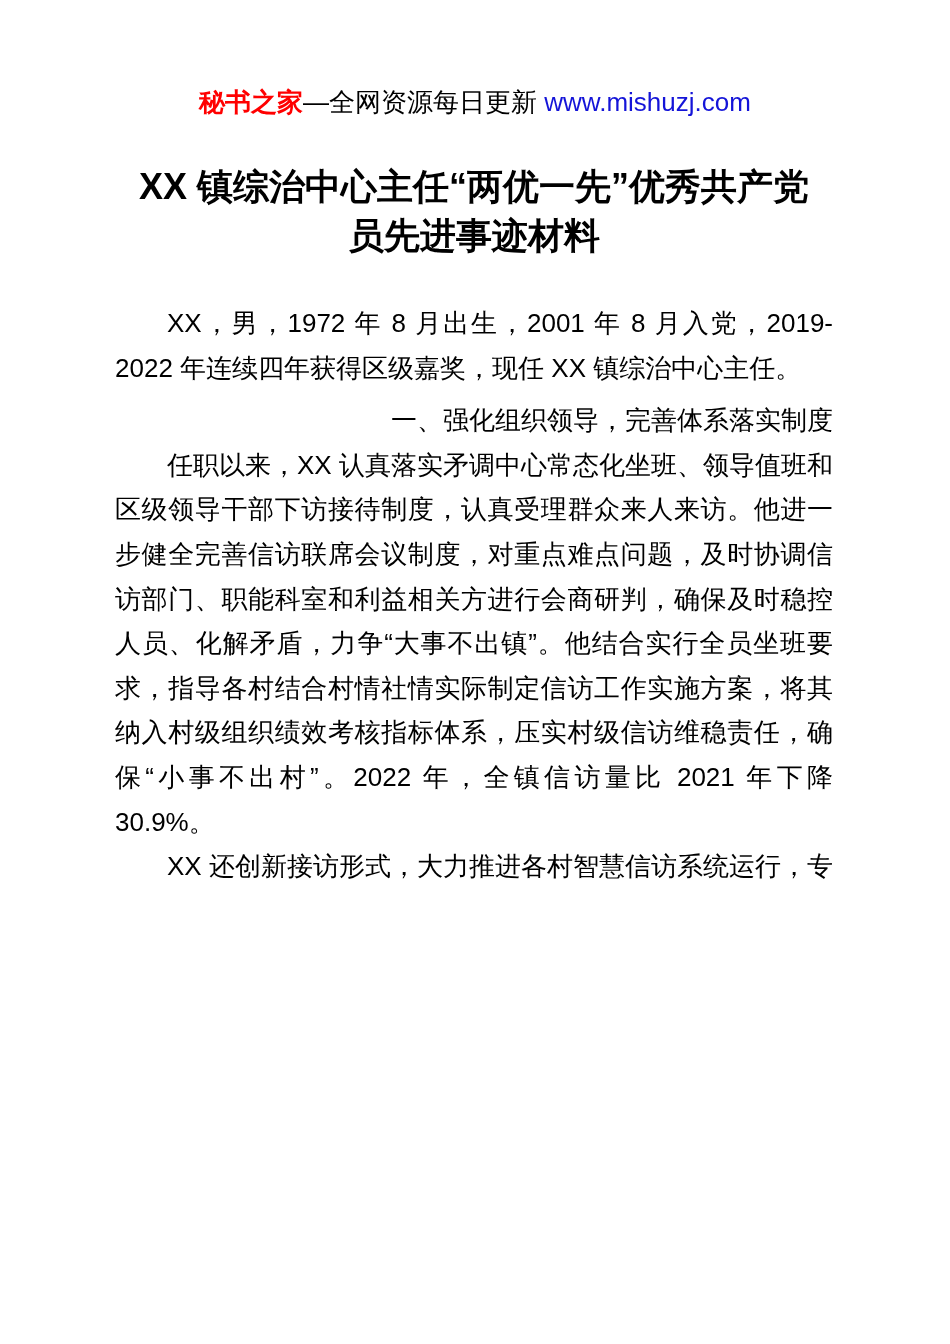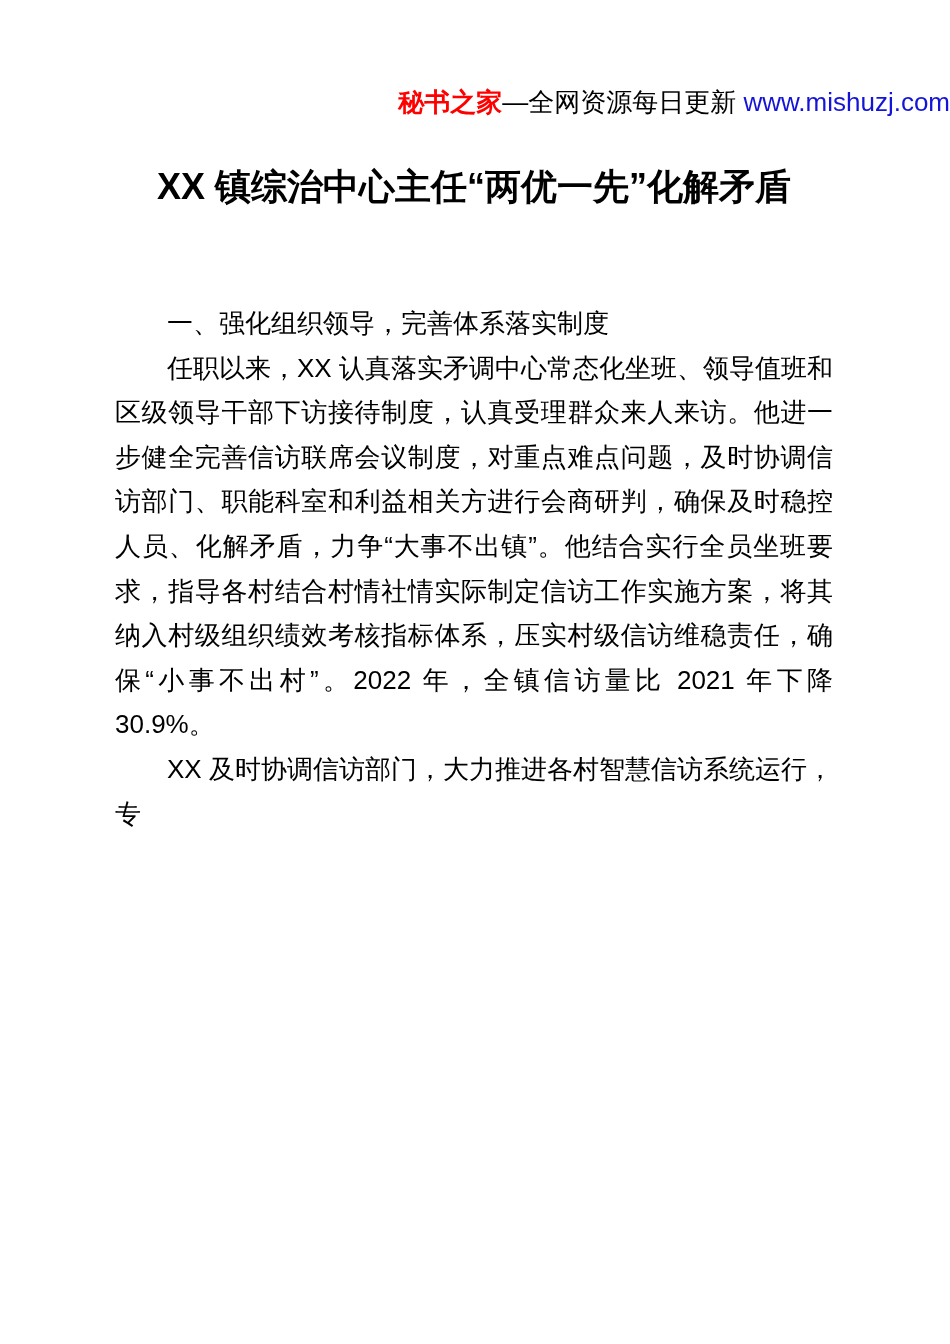--- a/index.html
+++ b/index.html
@@ -16,21 +16,21 @@
     position: relative;
     width: 950px;
     height: 1344px;
     background: #ffffff;
   }
   .site-header {
     position: absolute;
     top: 84px;
     left: 0;
     width: 100%;
-    text-align: right;
+    text-align: center;
     font-size: 26px;
     line-height: 36px;
     white-space: nowrap;
   }
   .site-name {
     color: #ff0000;
     font-weight: bold;
   }
   .site-tagline {
     color: #000000;
@@ -60,35 +60,38 @@
     line-height: 44.6px;
     text-align: justify;
     color: #000000;
   }
   .doc-body p {
     margin: 0;
     padding: 0;
     text-indent: 2em;
   }
   .doc-body p.section-heading {
-    text-align: left;
+    text-align: right;
+    margin-top: 8px;
   }
 </style>
 </head>
 <body>
 
 <div class="page">
 
   <div class="site-header">
     <span class="site-name">秘书之家</span><span class="site-tagline">—全网资源每日更新 </span><span class="site-url">www.mishuzj.com</span>
   </div>
 
   <h1 class="doc-title">
-    <div>XX 镇综治中心主任“两优一先”化解矛盾</div>
+    <div>XX 镇综治中心主任“两优一先”优秀共产党</div>
+    <div>员先进事迹材料</div>
   </h1>
 
   <div class="doc-body">
+    <p>XX，男，1972 年 8 月出生，2001 年 8 月入党，2019-2022 年连续四年获得区级嘉奖，现任 XX 镇综治中心主任。</p>
     <p class="section-heading">一、强化组织领导，完善体系落实制度</p>
     <p>任职以来，XX 认真落实矛调中心常态化坐班、领导值班和区级领导干部下访接待制度，认真受理群众来人来访。他进一步健全完善信访联席会议制度，对重点难点问题，及时协调信访部门、职能科室和利益相关方进行会商研判，确保及时稳控人员、化解矛盾，力争“大事不出镇”。他结合实行全员坐班要求，指导各村结合村情社情实际制定信访工作实施方案，将其纳入村级组织绩效考核指标体系，压实村级信访维稳责任，确保“小事不出村”。2022 年，全镇信访量比 2021 年下降 30.9%。</p>
-    <p>XX 及时协调信访部门，大力推进各村智慧信访系统运行，专</p>
+    <p>XX 还创新接访形式，大力推进各村智慧信访系统运行，专</p>
   </div>
 
 </div>
 
 </body></html>

